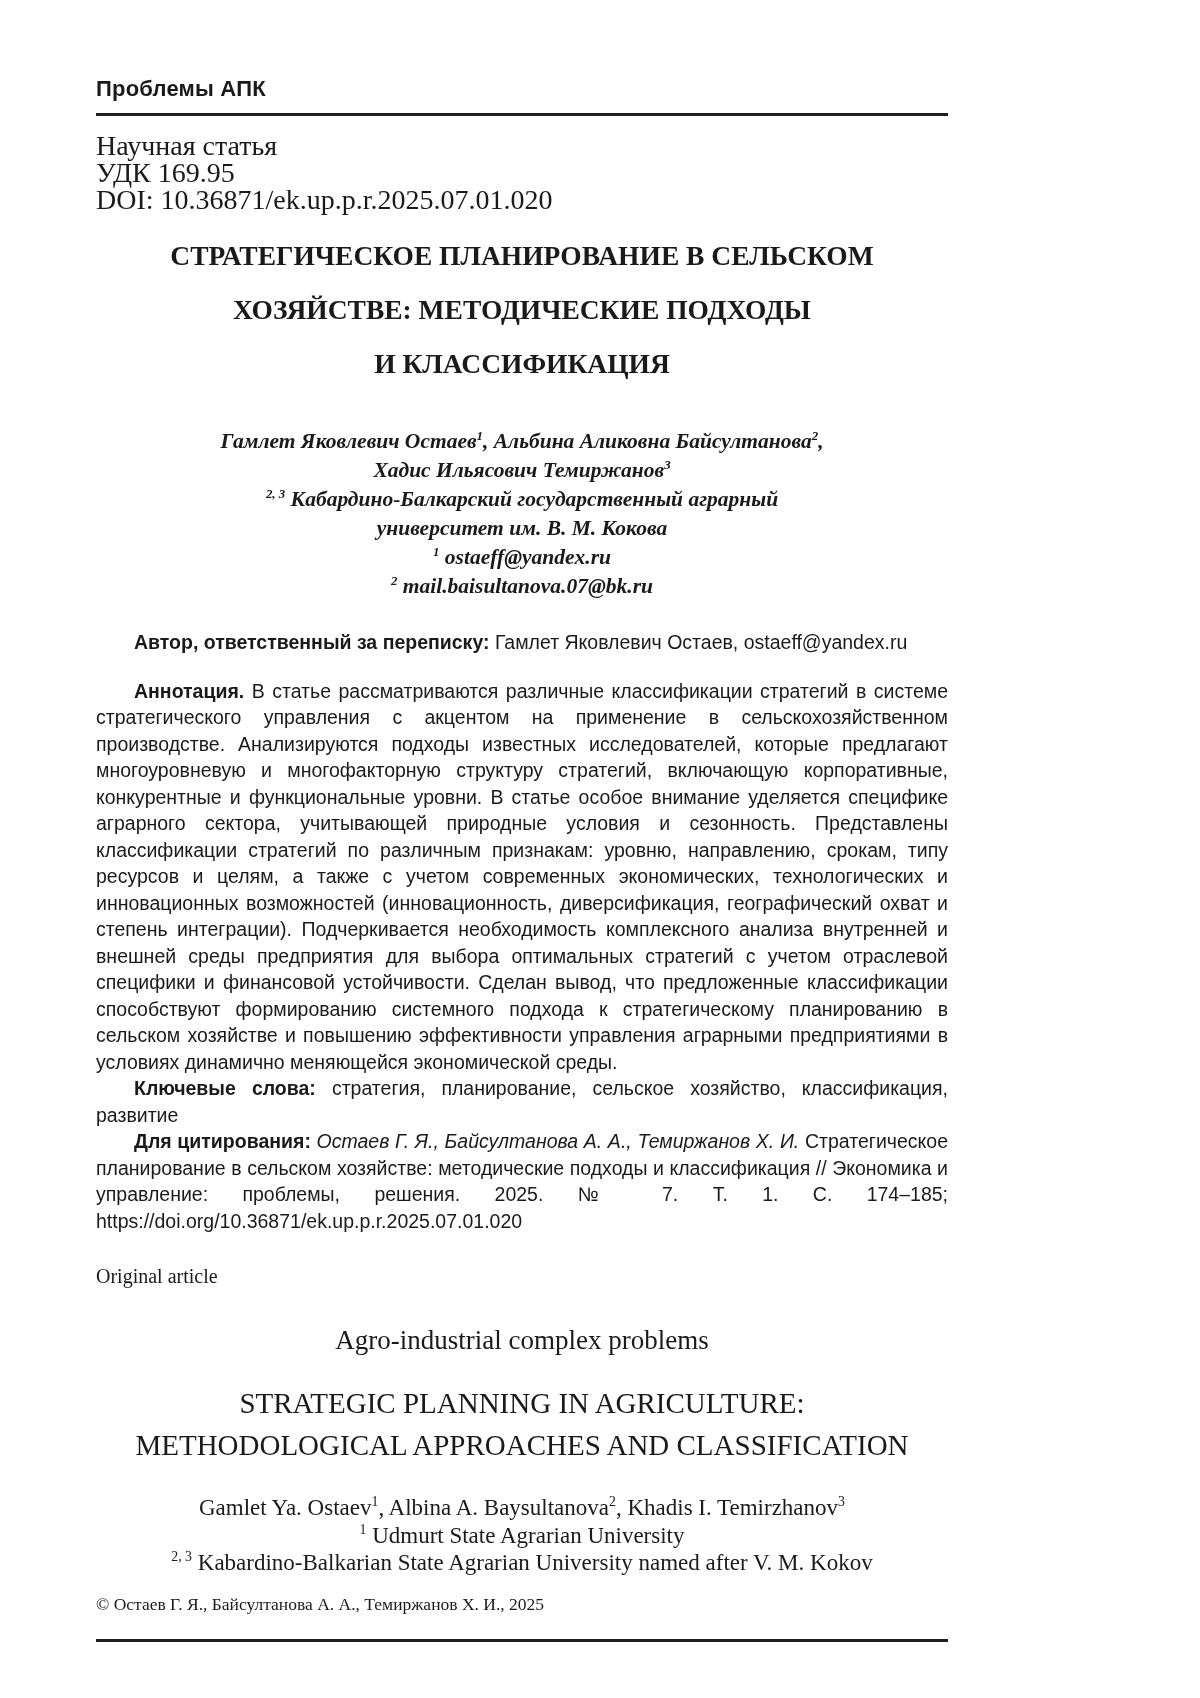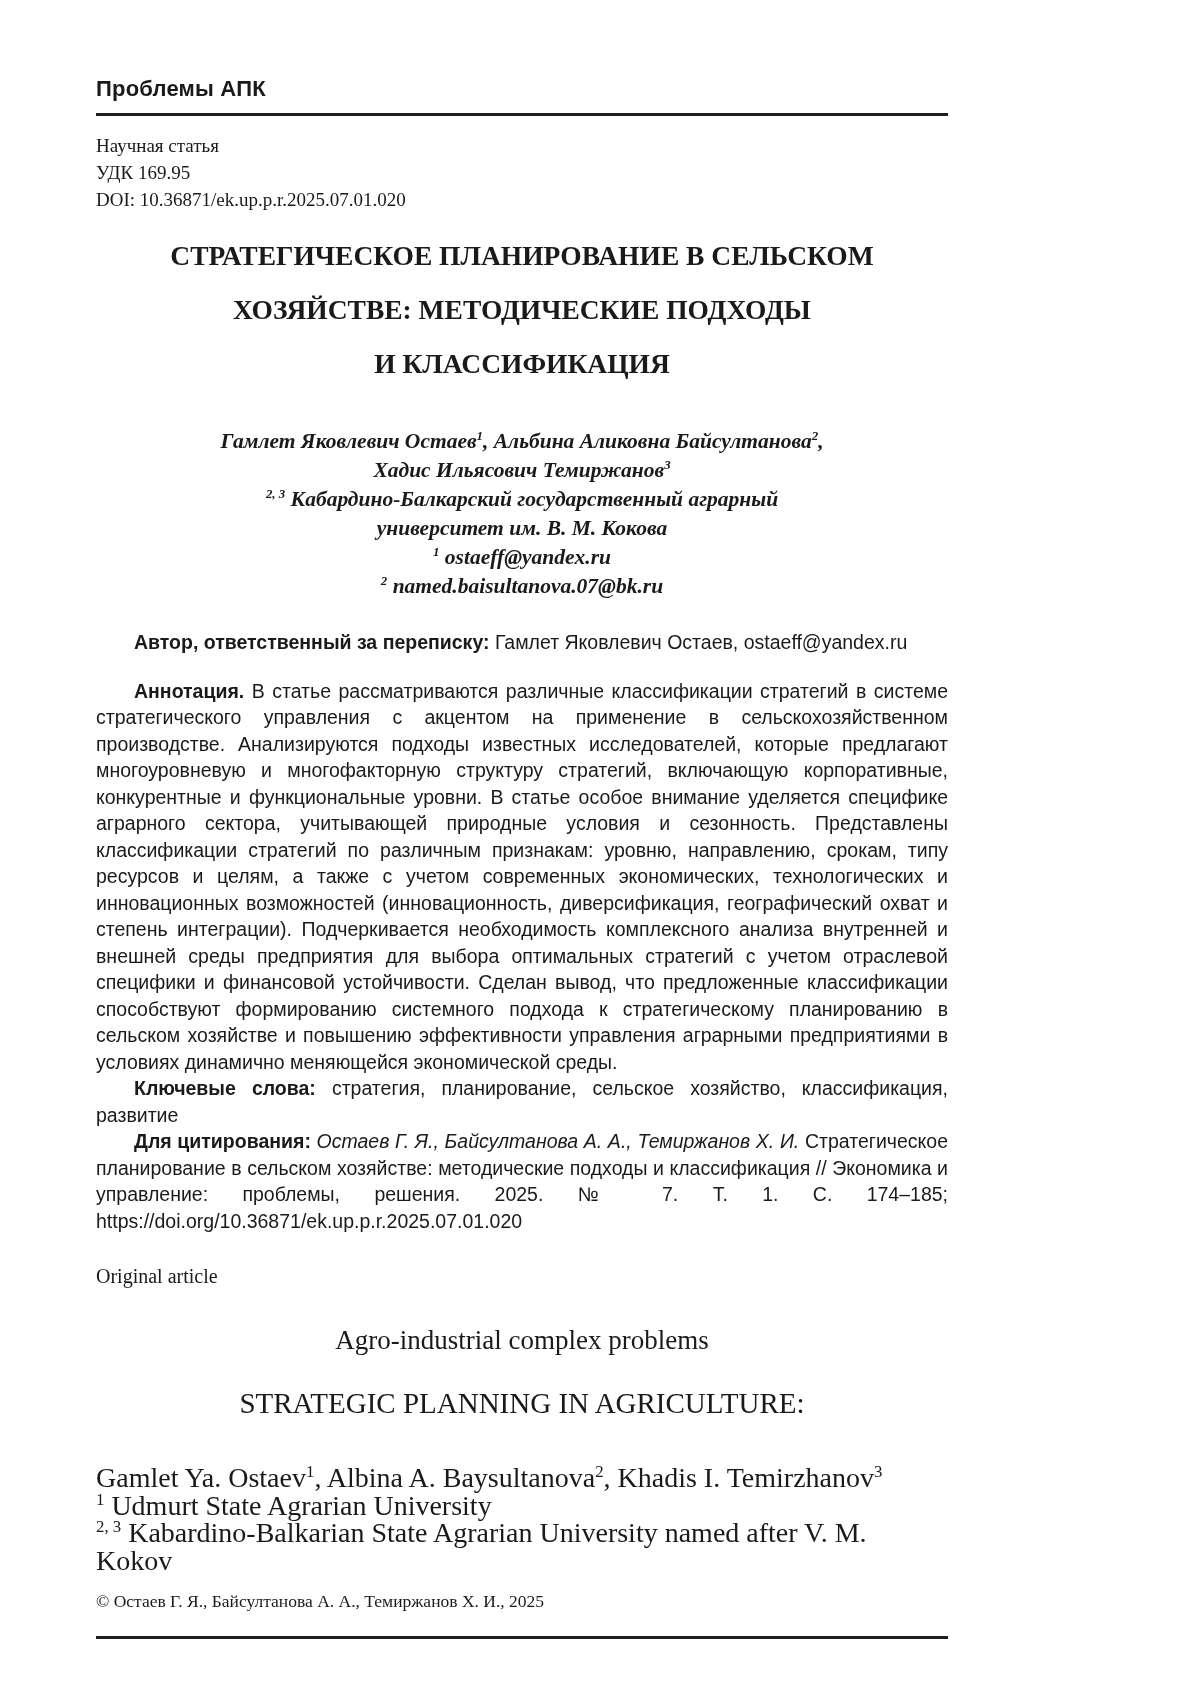--- a/index.html
+++ b/index.html
@@ -21,21 +21,21 @@
     font-size: 22px;
     line-height: 26px;
     letter-spacing: 0.2px;
   }
   .rule { height: 3px; background: #1f1f1f; }
   .header-rule { margin-top: 11px; }
 
   .meta-ru {
     margin-top: 16px;
     font-family: "Liberation Serif", serif;
-    font-size: 19px;
+    font-size: 28px;
     line-height: 27px;
   }
 
   .title-ru {
     margin: 24px 0 0 0;
     text-align: center;
     font-family: "Liberation Serif", serif;
     font-weight: bold;
     font-size: 27.5px;
     line-height: 38px;
@@ -95,23 +95,23 @@
   .title-en {
     margin: 26px 0 0 0;
     text-align: center;
     font-size: 29px;
     line-height: 42px;
     font-weight: normal;
   }
   .title-en .tl { display: block; }
 
   .authors-en {
-    margin-top: 40px;
-    text-align: left;
-    font-size: 28px;
+    margin-top: 28px;
+    text-align: center;
+    font-size: 23px;
     line-height: 27.5px;
   }
 
   .copyright {
     margin-top: 16px;
     font-size: 17.5px;
     line-height: 22px;
   }
 
   .footer-rule { margin-top: 24px; }
@@ -146,38 +146,39 @@
       <span class="tl">ХОЗЯЙСТВЕ: МЕТОДИЧЕСКИЕ ПОДХОДЫ</span>
       <span class="tl">И КЛАССИФИКАЦИЯ</span>
     </h1>
 
   <div class="authors-ru">
     <div><span>Гамлет Яковлевич Остаев</span><sup>1</sup><span>, Альбина Аликовна Байсултанова</span><sup>2</sup><span>,</span></div>
     <div><span>Хадис Ильясович Темиржанов</span><sup>3</sup></div>
     <div><sup>2, 3</sup><span> Кабардино-Балкарский государственный аграрный</span></div>
     <div>университет им. В. М. Кокова</div>
     <div><sup>1</sup><span> ostaeff@yandex.ru</span></div>
-    <div><sup>2</sup><span> named.baisultanova.07@bk.ru</span></div>
+    <div><sup>2</sup><span> mail.baisultanova.07@bk.ru</span></div>
   </div>
 
   <div class="corresponding"><b>Автор, ответственный за переписку:</b><span> Гамлет Яковлевич Остаев, ostaeff@yandex.ru</span></div>
 
   <section class="abstract-block">
     <p class="para"><b>Аннотация.</b><span> В статье рассматриваются различные классификации стратегий в системе стратегического управления с акцентом на применение в сельскохозяйственном производстве. Анализируются подходы известных исследователей, которые предлагают многоуровневую и многофакторную структуру стратегий, включающую корпоративные, конкурентные и функциональные уровни. В статье особое внимание уделяется специфике аграрного сектора, учитывающей природные условия и сезонность. Представлены классификации стратегий по различным признакам: уровню, направлению, срокам, типу ресурсов и целям, а также с учетом современных экономических, технологических и инновационных возможностей (инновационность, диверсификация, географический охват и степень интеграции). Подчеркивается необходимость комплексного анализа внутренней и внешней среды предприятия для выбора оптимальных стратегий с учетом отраслевой специфики и финансовой устойчивости. Сделан вывод, что предложенные классификации способствуют формированию системного подхода к стратегическому планированию в сельском хозяйстве и повышению эффективности управления аграрными предприятиями в условиях динамично меняющейся экономической среды.</span></p>
     <p class="para"><b>Ключевые слова:</b><span> стратегия, планирование, сельское хозяйство, классификация, развитие</span></p>
   </section>
 
   <div class="citation"><b>Для цитирования:</b><span class="it"> Остаев Г. Я., Байсултанова А. А., Темиржанов Х. И.</span><span> Стратегическое планирование в сельском хозяйстве: методические подходы и классификация // Экономика и управление: проблемы, решения. 2025. № 7. Т. 1. С. 174–185; https://doi.org/10.36871/ek.up.p.r.2025.07.01.020</span></div>
 
   <div class="original-article">Original article</div>
 
   <div class="section-en">Agro-industrial complex problems</div>
 
   <h2 class="title-en">
       <span class="tl">STRATEGIC PLANNING IN AGRICULTURE:</span>
+      <span class="tl">METHODOLOGICAL APPROACHES AND CLASSIFICATION</span>
     </h2>
 
   <div class="authors-en">
     <div><span>Gamlet Ya. Ostaev</span><sup>1</sup><span>, Albina A. Baysultanova</span><sup>2</sup><span>, Khadis I. Temirzhanov</span><sup>3</sup></div>
     <div><sup>1</sup><span> Udmurt State Agrarian University</span></div>
     <div><sup>2, 3</sup><span> Kabardino-Balkarian State Agrarian University named after V. M. Kokov</span></div>
   </div>
 
   <div class="copyright">© Остаев Г. Я., Байсултанова А. А., Темиржанов Х. И., 2025</div>
 

